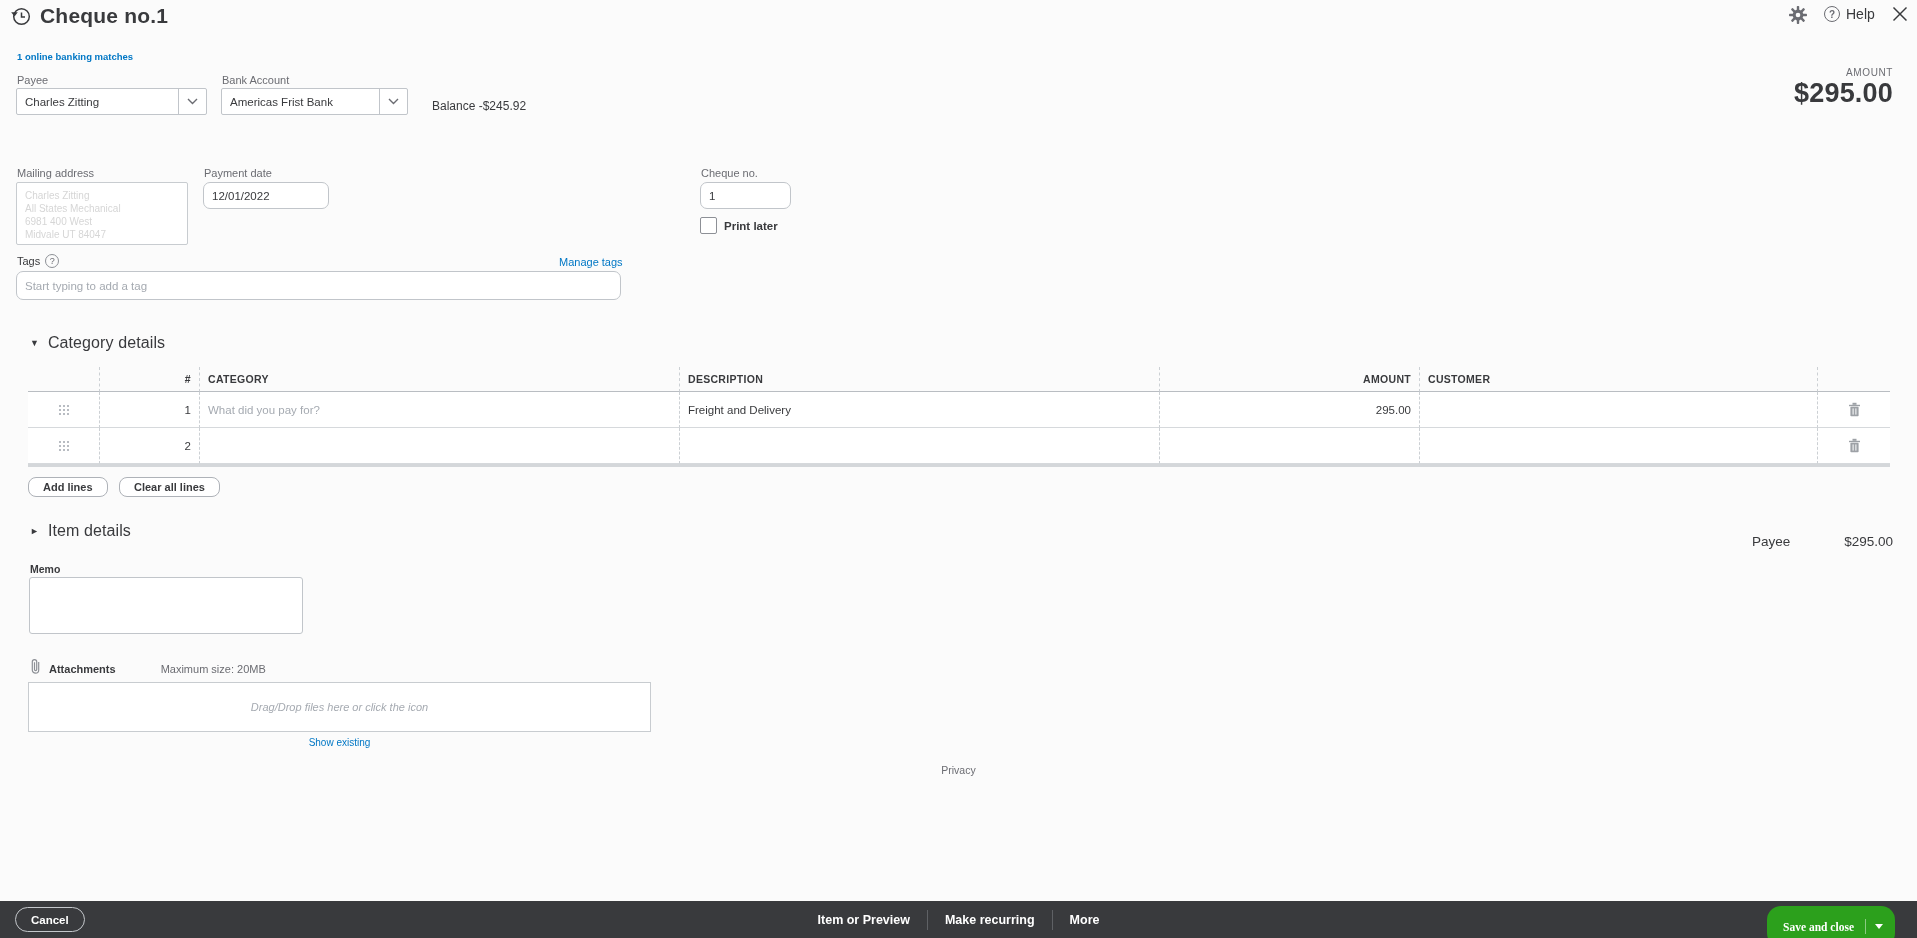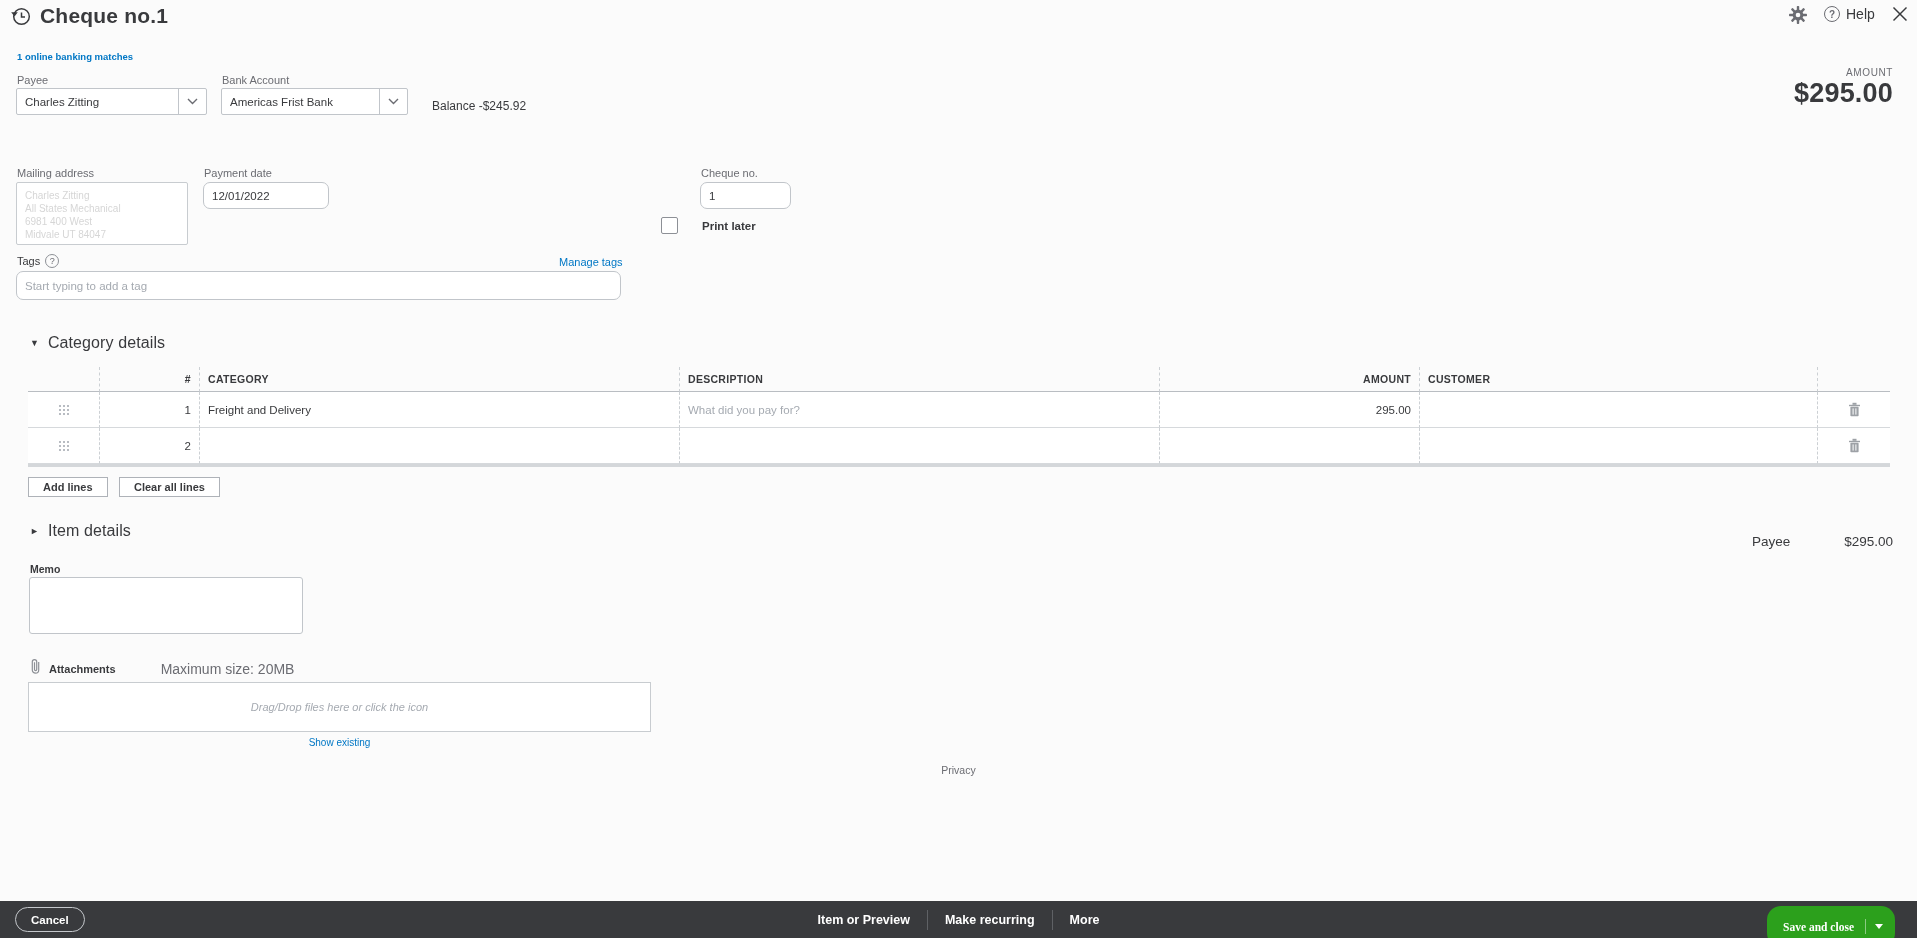--- a/index.html
+++ b/index.html
@@ -39,21 +39,21 @@
   .mail-box { left:16px; top:182px; width:172px; height:63px; background:#fff; border:1px solid #c8ccd0; border-radius:2px; padding:6px 8px; }
   .mail-box div { font-size:10px; line-height:13px; color:#d6d6d6; white-space:nowrap; overflow:hidden; }
 
   .text-input { background:#fff; border:1px solid #c1c5ca; border-radius:7px; font-family:inherit; font-size:11.5px; color:#393a3d; padding:0 8px; outline:none; }
   .text-input::placeholder { color:#a5aab1; }
   .date-label { left:204px; top:167px; }
   .date-input { left:203px; top:182px; width:126px; height:27px; }
   .chq-label { left:701px; top:167px; }
   .chq-input { left:700px; top:182px; width:91px; height:27px; }
 
-  .chk-row { left:661px; top:217px; display:flex; align-items:center; gap:24px; cursor:pointer; }
+  .chk-row { left:700px; top:217px; display:flex; align-items:center; gap:7px; cursor:pointer; }
   .chk-box { width:17px; height:17px; background:#fff; border:1px solid #8d9096; border-radius:2px; }
   .chk-label { font-size:11.5px; font-weight:bold; color:#393a3d; }
 
   .tags-label-row { left:17px; top:254px; display:flex; align-items:center; gap:5px; }
   .tags-label { font-size:11px; color:#393a3d; }
   .q-circ { width:14px; height:14px; border:1.2px solid #8d9096; border-radius:50%; display:flex; align-items:center; justify-content:center; font-size:9px; color:#6b6c72; }
   .manage-tags { left:559px; top:256px; font-size:11px; }
   .tags-input { left:16px; top:271px; width:605px; height:29px; }
 
   .section-head { display:flex; align-items:center; gap:9px; cursor:pointer; }
@@ -71,34 +71,34 @@
   .bcell { height:36px; border-bottom:1px solid #d6d9dc; }
   .sep-r { border-right:1px dashed #ccd0d4; }
   .num { justify-content:flex-end; }
   .amt { justify-content:flex-end; }
   .placeholder { color:#a5aab1; }
   .grip { width:11px; height:11px; margin:0 auto;
     background-image:radial-gradient(circle,#b8bcc2 1.1px,transparent 1.3px);
     background-size:4px 4px; cursor:grab; }
   .trash-btn { margin:0 auto; cursor:pointer; display:flex; align-items:center; }
 
-  .pill-btn { height:20px; background:#fff; border:1px solid #aeb2b8; border-radius:0;
+  .pill-btn { height:20px; background:#fff; border:1px solid #aeb2b8; border-radius:8px;
     font-family:inherit; font-size:11px; font-weight:600; color:#393a3d; padding:0 14px; cursor:pointer; }
   .add-lines { left:28px; top:477px; }
   .clear-lines { left:119px; top:477px; }
 
   .total-label { left:1752px; top:534px; font-size:13.5px; font-weight:500; }
   .total-value { right:24px; top:534px; font-size:13.5px; text-align:right; }
 
   .memo-label { left:30px; top:563px; font-size:10.5px; font-weight:bold; color:#393a3d; }
   .memo-box { left:29px; top:577px; width:274px; height:57px; resize:none; background:#fff; border:1px solid #c1c5ca; border-radius:3px; font-family:inherit; font-size:11.5px; padding:6px 8px; outline:none; }
 
   .attach-row { left:30px; top:658px; display:flex; align-items:center; gap:8px; }
   .attach-label { font-size:11px; font-weight:bold; color:#393a3d; }
-  .attach-max { font-size:14px; color:#6b6c72; margin-left:12px;padding-left:25px; }
+  .attach-max { font-size:11px; color:#6b6c72; margin-left:12px;padding-left:25px; }
   .dropzone { left:28px; top:682px; width:623px; height:50px; background:#fff; border:1px solid #c8ccd0; display:flex; align-items:center; justify-content:center; cursor:pointer; }
   .dropzone span { font-size:11px; font-style:italic; color:#a5aab1; }
   .show-existing { left:28px; top:737px; width:623px; text-align:center; font-size:10px; }
   .privacy { left:0; top:764px; width:100%; text-align:center; font-size:10.5px; color:#6b6c72; }
 
   
   .footer { left:0; top:901px; width:1917px; height:37px; background:#393a3d; }
   .cancel-btn { position:absolute; left:15px; top:6px; height:25px; border:1px solid #c4c7cb; border-radius:13px; background:transparent; color:#fff; font-family:inherit; font-size:11.5px; font-weight:600; padding:0 15px; cursor:pointer; }
   .footer-center { position:absolute; left:0; top:0; width:100%; height:100%; display:flex; align-items:center; justify-content:center; }
   .footer-link { color:#fff; font-size:12.5px; font-weight:600; padding:0 17px; cursor:pointer; white-space:nowrap; }
@@ -215,22 +215,22 @@
     <div class="cell hcell sep-r">CATEGORY</div>
     <div class="cell hcell sep-r">DESCRIPTION</div>
     <div class="cell hcell amt sep-r">AMOUNT</div>
     <div class="cell hcell sep-r">CUSTOMER</div>
     <div class="cell hcell"></div>
 
     <div class="cell bcell sep-r">
         <span class="grip"></span>
       </div>
     <div class="cell bcell num sep-r">1</div>
+    <div class="cell bcell sep-r placeholder">What did you pay for?</div>
     <div class="cell bcell sep-r">Freight and Delivery</div>
-    <div class="cell bcell sep-r placeholder">What did you pay for?</div>
     <div class="cell bcell amt sep-r">295.00</div>
     <div class="cell bcell sep-r"></div>
     <div class="cell bcell">
       <span class="trash-btn">
         <svg width="13" height="15" viewBox="0 0 13 15">
           <rect x="4.5" y="0.8" width="4" height="2" fill="#9da1a6"></rect>
           <rect x="1" y="2.8" width="11" height="1.4" fill="#9da1a6"></rect>
           <rect x="2.4" y="4.8" width="8.2" height="9.4" rx="0.8" fill="#9da1a6"></rect>
           <line x1="5.1" y1="6.4" x2="5.1" y2="12.6" stroke="#fff" stroke-width="1"></line>
           <line x1="7.9" y1="6.4" x2="7.9" y2="12.6" stroke="#fff" stroke-width="1"></line>

